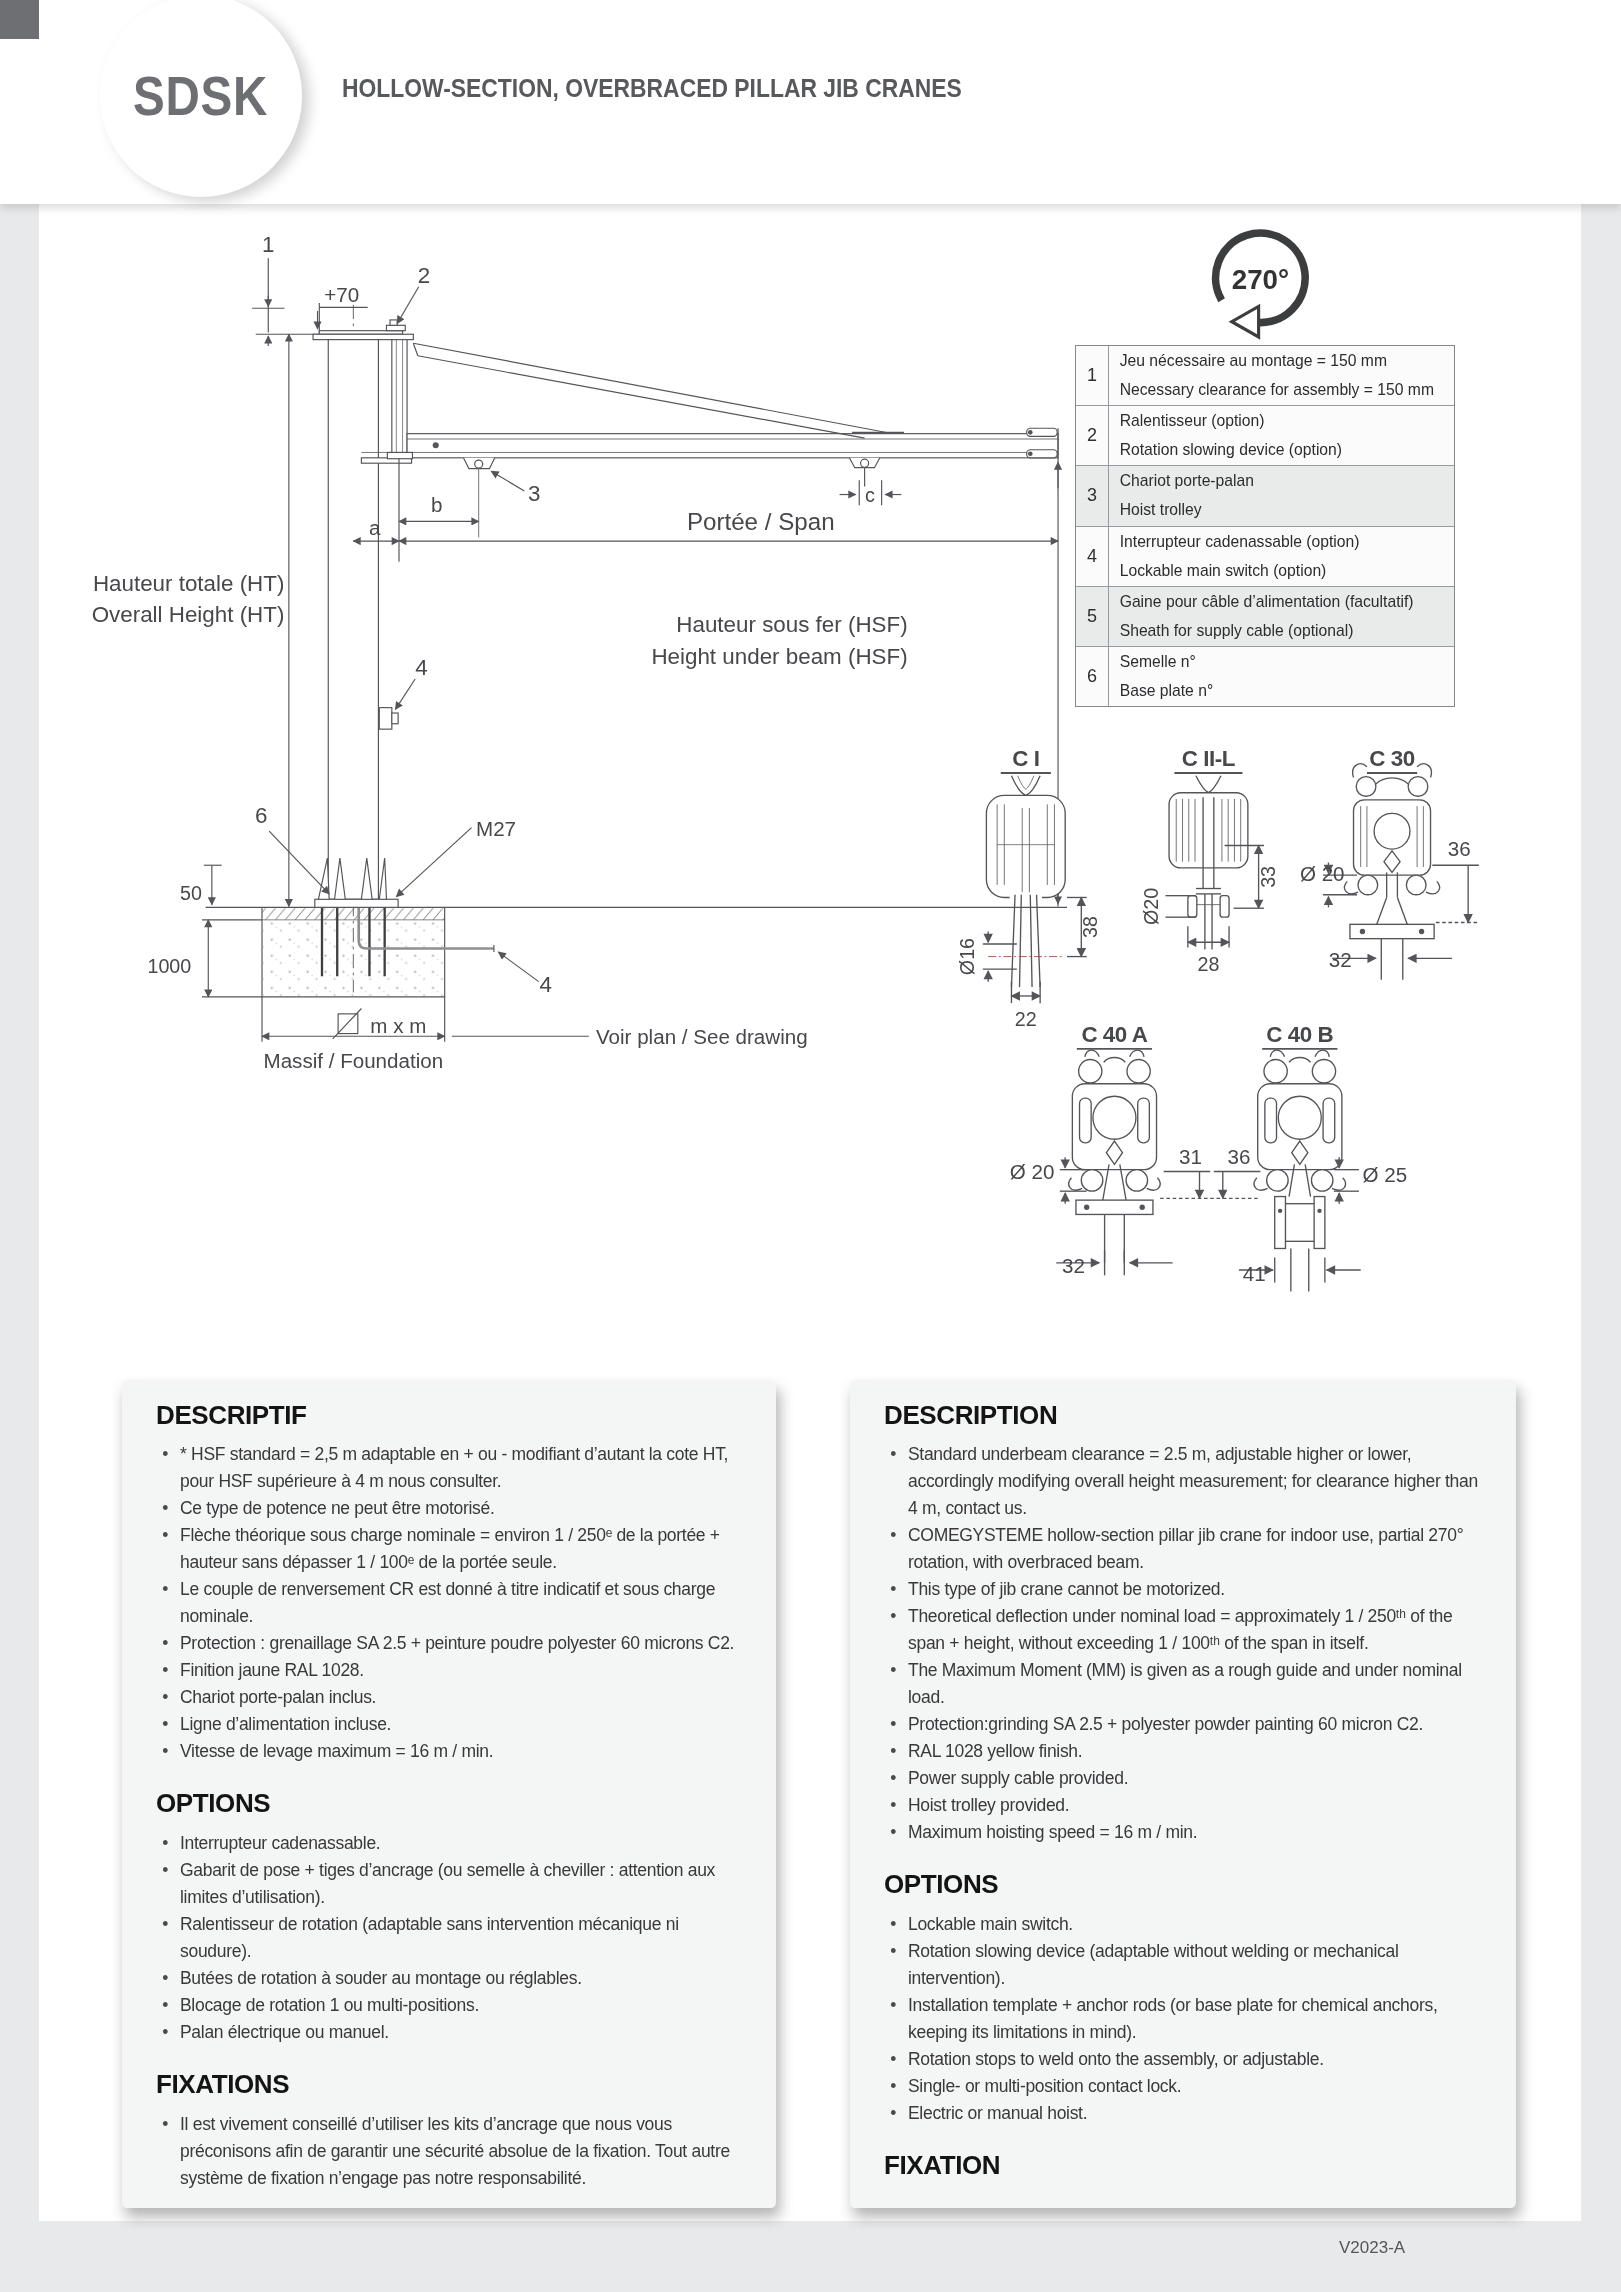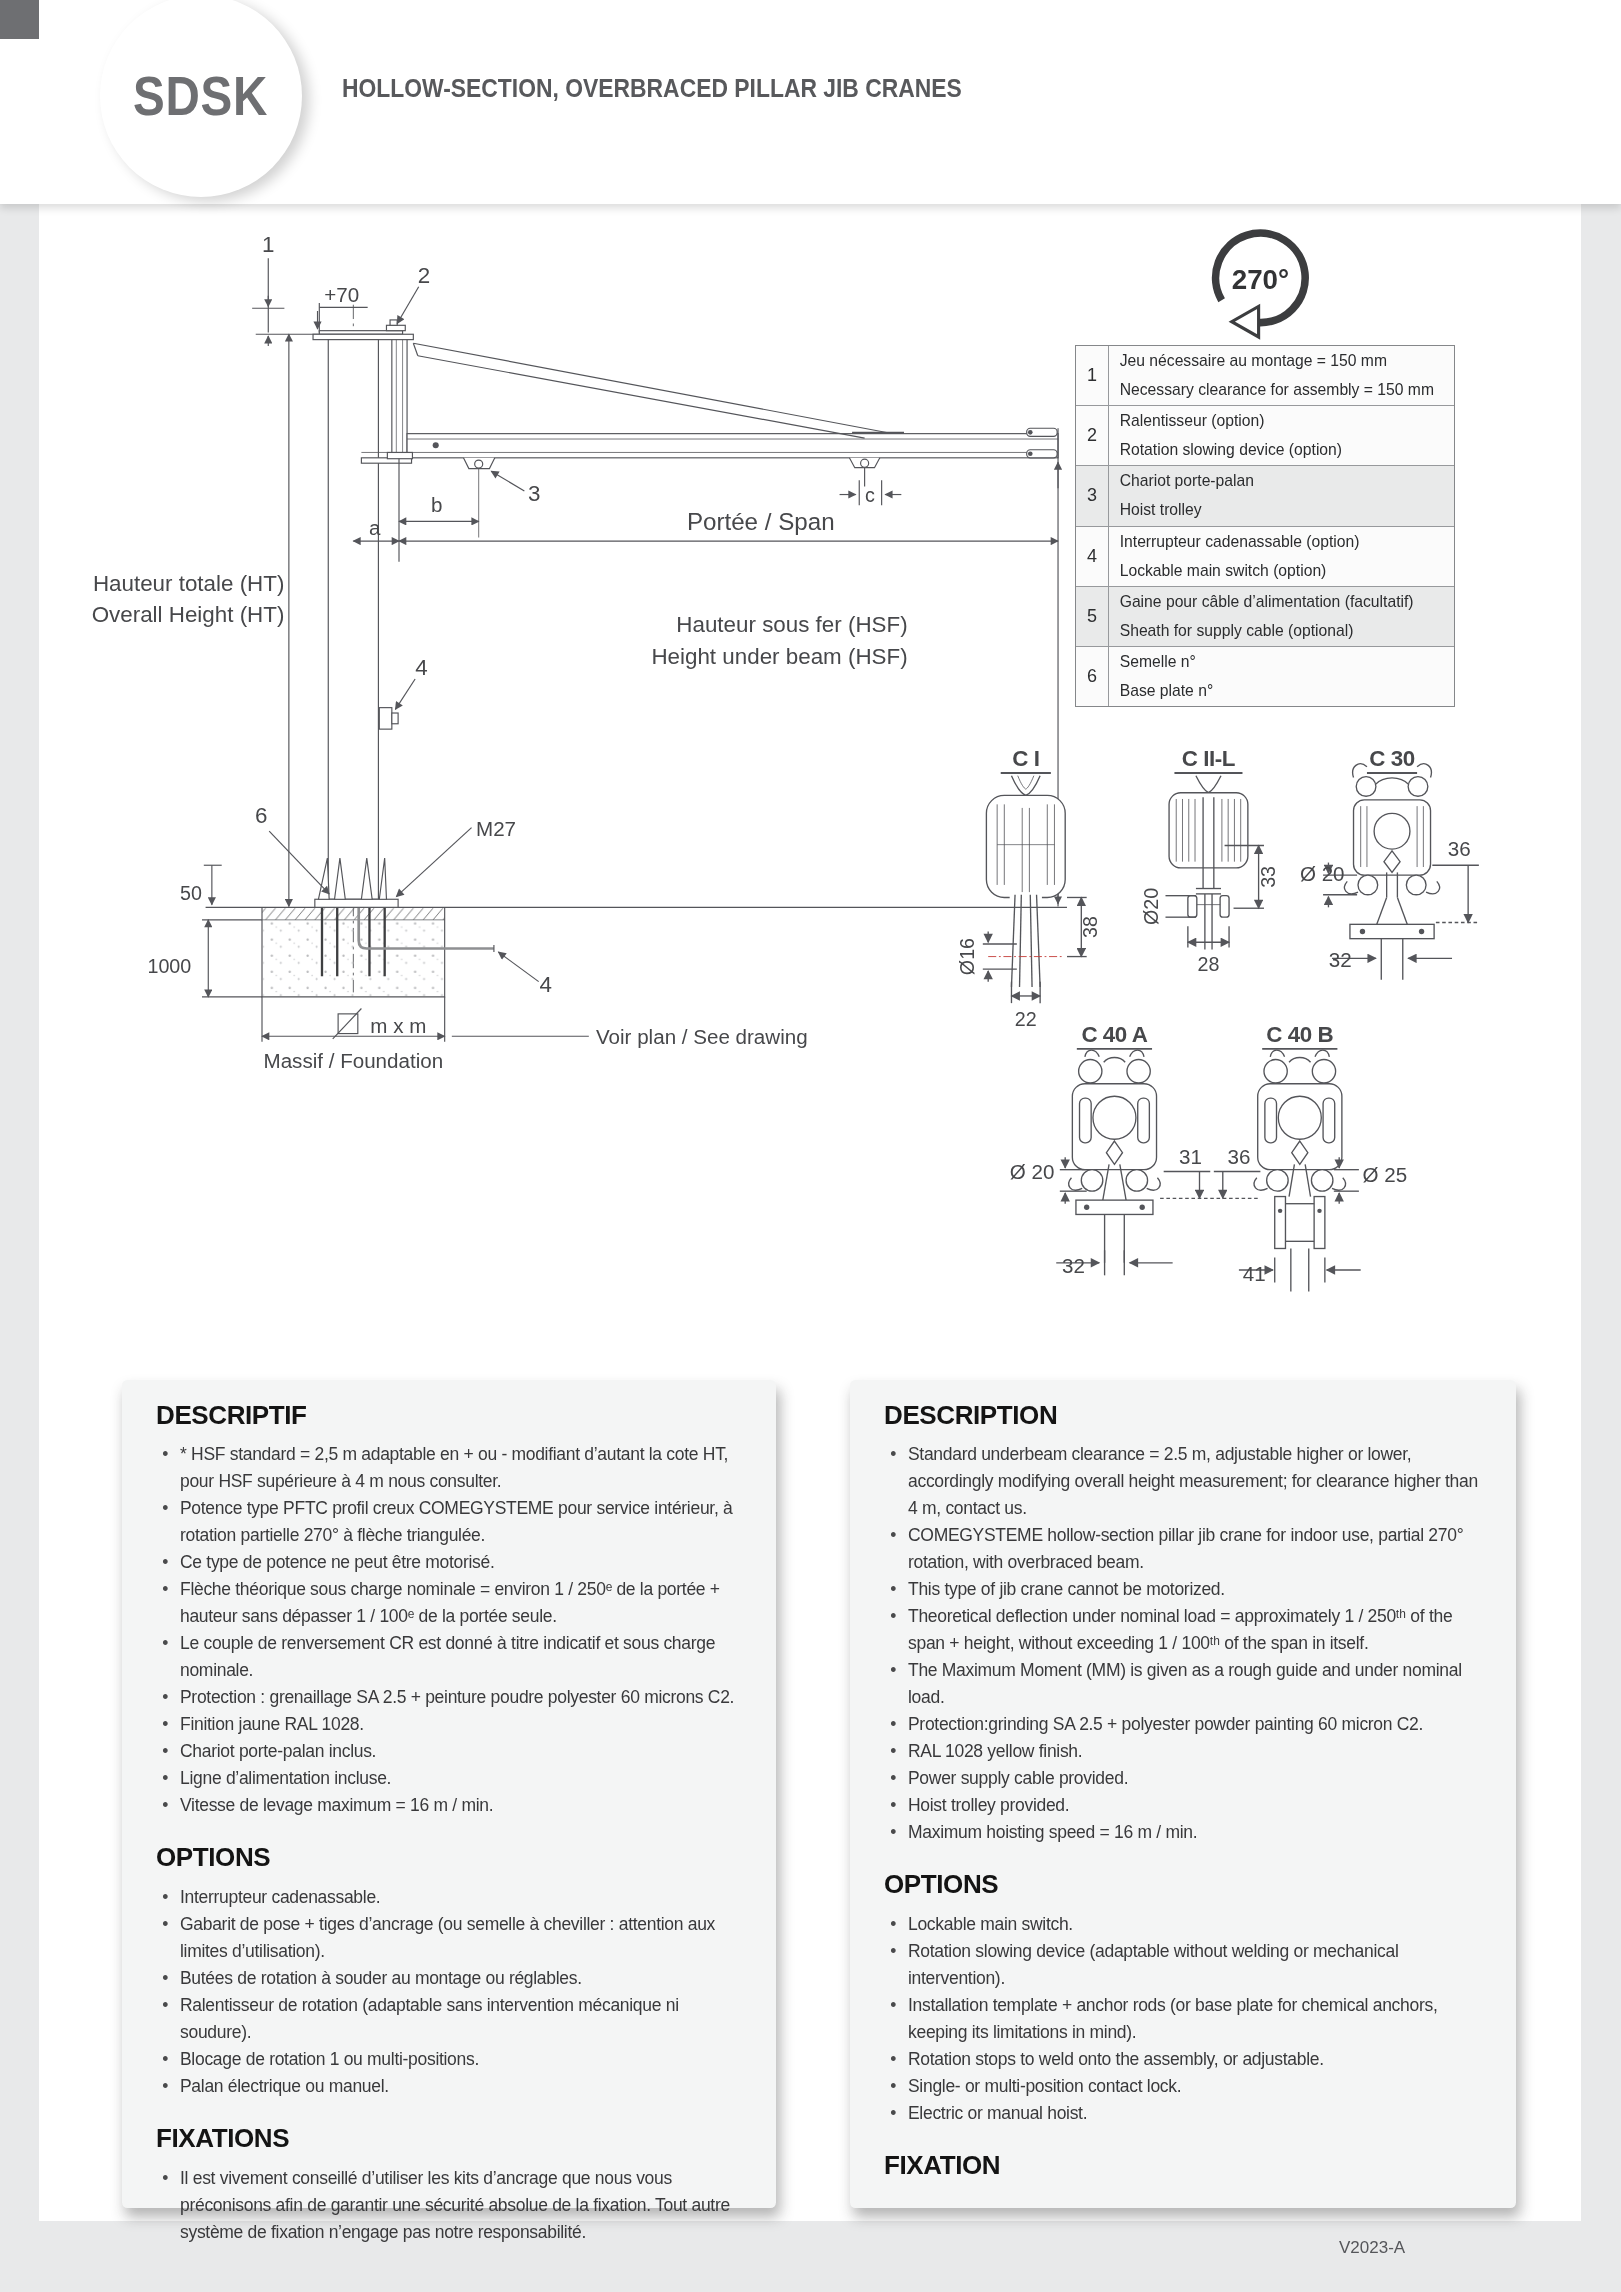--- a/index.html
+++ b/index.html
@@ -461,36 +461,35 @@
             <span>Semelle n°</span>
             <span>Base plate n°</span>
           </div>
       </div>
     </div>
 
     <section class="ibox left">
       <h2>DESCRIPTIF</h2>
       <ul>
         <li>* HSF standard = 2,5 m adaptable en + ou - modifiant d’autant la cote HT, pour HSF supérieure à 4 m nous consulter.</li>
-        <li>Potence type PFTC profil creux COMEGYSTEME pour service intérieur, à rotation partielle 270° à flèche triangulée.</li>
         <li>Ce type de potence ne peut être motorisé.</li>
         <li>Flèche théorique sous charge nominale = environ 1 / 250ᵉ de la portée + hauteur sans dépasser 1 / 100ᵉ de la portée seule.</li>
         <li>Le couple de renversement CR est donné à titre indicatif et sous charge nominale.</li>
         <li>Protection : grenaillage SA 2.5 + peinture poudre polyester 60 microns C2.</li>
         <li>Finition jaune RAL 1028.</li>
         <li>Chariot porte-palan inclus.</li>
         <li>Ligne d’alimentation incluse.</li>
         <li>Vitesse de levage maximum = 16 m / min.</li>
       </ul>
       <h2 class="gap">OPTIONS</h2>
       <ul>
         <li>Interrupteur cadenassable.</li>
         <li>Gabarit de pose + tiges d’ancrage (ou semelle à cheviller : attention aux limites d’utilisation).</li>
+        <li>Ralentisseur de rotation (adaptable sans intervention mécanique ni soudure).</li>
         <li>Butées de rotation à souder au montage ou réglables.</li>
-        <li>Ralentisseur de rotation (adaptable sans intervention mécanique ni soudure).</li>
         <li>Blocage de rotation 1 ou multi-positions.</li>
         <li>Palan électrique ou manuel.</li>
       </ul>
       <h2 class="gap">FIXATIONS</h2>
       <ul>
         <li>Il est vivement conseillé d’utiliser les kits d’ancrage que nous vous préconisons afin de garantir une sécurité absolue de la fixation. Tout autre système de fixation n’engage pas notre responsabilité.</li>
       </ul>
     </section>
 
     <section class="ibox right">

